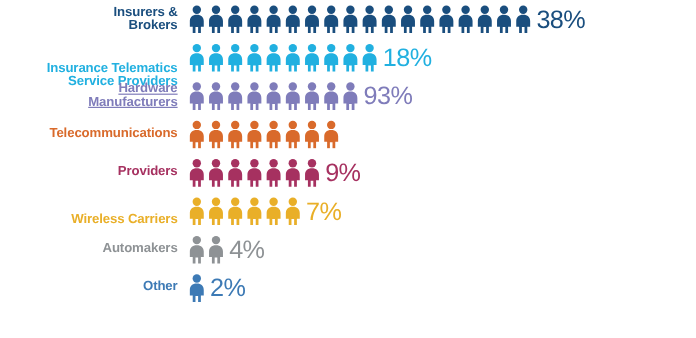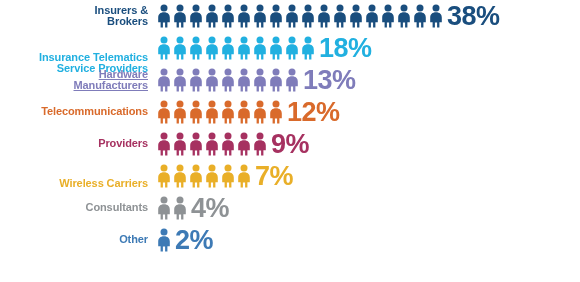--- a/index.html
+++ b/index.html
@@ -49,22 +49,22 @@
   }
 
   .person {
     display: block;
     width: 16px;
     height: 24px;
     flex: 0 0 16px;
   }
 
   .row-value {
-    font-weight: bold;
-    font-size: 27px;
+    font-weight: normal;
+    font-size: 21px;
     line-height: 21px;
     letter-spacing: -0.5px;
     padding-left: 3px;
     white-space: nowrap;
   }
 </style>
 </head>
 <body>
 
 <div id="chart">
@@ -228,21 +228,21 @@
         </svg>
         <svg class="person" viewBox="0 0 16 24">
           <circle cx="8" cy="4.1" r="3.5" fill="#7f7cba"></circle>
           <path d="M8 8.3 C4.2 8.3 2.2 10.4 2.2 13.6 L2.2 18.2 L4.6 18.2 L4.6 23.6 L6.9 23.6 L6.9 18.6 L9.1 18.6 L9.1 23.6 L11.4 23.6 L11.4 18.2 L13.8 18.2 L13.8 13.6 C13.8 10.4 11.8 8.3 8 8.3 Z" fill="#7f7cba"></path>
         </svg>
         <svg class="person" viewBox="0 0 16 24">
           <circle cx="8" cy="4.1" r="3.5" fill="#7f7cba"></circle>
           <path d="M8 8.3 C4.2 8.3 2.2 10.4 2.2 13.6 L2.2 18.2 L4.6 18.2 L4.6 23.6 L6.9 23.6 L6.9 18.6 L9.1 18.6 L9.1 23.6 L11.4 23.6 L11.4 18.2 L13.8 18.2 L13.8 13.6 C13.8 10.4 11.8 8.3 8 8.3 Z" fill="#7f7cba"></path>
         </svg>
       </div>
-      <div class="row-value" style="color: rgb(127, 124, 186);">13%</div>
+      <div class="row-value" style="color: rgb(127, 124, 186);">93%</div>
     </div>
     <div class="row">
       <div class="row-label" style="color: rgb(217, 106, 43);">Telecommunications</div>
       <div class="row-icons">
         <svg class="person" viewBox="0 0 16 24">
           <circle cx="8" cy="4.1" r="3.5" fill="#d96a2b"></circle>
           <path d="M8 8.3 C4.2 8.3 2.2 10.4 2.2 13.6 L2.2 18.2 L4.6 18.2 L4.6 23.6 L6.9 23.6 L6.9 18.6 L9.1 18.6 L9.1 23.6 L11.4 23.6 L11.4 18.2 L13.8 18.2 L13.8 13.6 C13.8 10.4 11.8 8.3 8 8.3 Z" fill="#d96a2b"></path>
         </svg>
         <svg class="person" viewBox="0 0 16 24">
           <circle cx="8" cy="4.1" r="3.5" fill="#d96a2b"></circle>
@@ -266,21 +266,20 @@
         </svg>
         <svg class="person" viewBox="0 0 16 24">
           <circle cx="8" cy="4.1" r="3.5" fill="#d96a2b"></circle>
           <path d="M8 8.3 C4.2 8.3 2.2 10.4 2.2 13.6 L2.2 18.2 L4.6 18.2 L4.6 23.6 L6.9 23.6 L6.9 18.6 L9.1 18.6 L9.1 23.6 L11.4 23.6 L11.4 18.2 L13.8 18.2 L13.8 13.6 C13.8 10.4 11.8 8.3 8 8.3 Z" fill="#d96a2b"></path>
         </svg>
         <svg class="person" viewBox="0 0 16 24">
           <circle cx="8" cy="4.1" r="3.5" fill="#d96a2b"></circle>
           <path d="M8 8.3 C4.2 8.3 2.2 10.4 2.2 13.6 L2.2 18.2 L4.6 18.2 L4.6 23.6 L6.9 23.6 L6.9 18.6 L9.1 18.6 L9.1 23.6 L11.4 23.6 L11.4 18.2 L13.8 18.2 L13.8 13.6 C13.8 10.4 11.8 8.3 8 8.3 Z" fill="#d96a2b"></path>
         </svg>
       </div>
-      <div class="row-value" style="color: rgb(217, 106, 43);">12%</div>
     </div>
     <div class="row">
       <div class="row-label" style="color: rgb(166, 49, 96);">Providers</div>
       <div class="row-icons">
         <svg class="person" viewBox="0 0 16 24">
           <circle cx="8" cy="4.1" r="3.5" fill="#a63160"></circle>
           <path d="M8 8.3 C4.2 8.3 2.2 10.4 2.2 13.6 L2.2 18.2 L4.6 18.2 L4.6 23.6 L6.9 23.6 L6.9 18.6 L9.1 18.6 L9.1 23.6 L11.4 23.6 L11.4 18.2 L13.8 18.2 L13.8 13.6 C13.8 10.4 11.8 8.3 8 8.3 Z" fill="#a63160"></path>
         </svg>
         <svg class="person" viewBox="0 0 16 24">
           <circle cx="8" cy="4.1" r="3.5" fill="#a63160"></circle>
@@ -333,21 +332,21 @@
           <path d="M8 8.3 C4.2 8.3 2.2 10.4 2.2 13.6 L2.2 18.2 L4.6 18.2 L4.6 23.6 L6.9 23.6 L6.9 18.6 L9.1 18.6 L9.1 23.6 L11.4 23.6 L11.4 18.2 L13.8 18.2 L13.8 13.6 C13.8 10.4 11.8 8.3 8 8.3 Z" fill="#e9af28"></path>
         </svg>
         <svg class="person" viewBox="0 0 16 24">
           <circle cx="8" cy="4.1" r="3.5" fill="#e9af28"></circle>
           <path d="M8 8.3 C4.2 8.3 2.2 10.4 2.2 13.6 L2.2 18.2 L4.6 18.2 L4.6 23.6 L6.9 23.6 L6.9 18.6 L9.1 18.6 L9.1 23.6 L11.4 23.6 L11.4 18.2 L13.8 18.2 L13.8 13.6 C13.8 10.4 11.8 8.3 8 8.3 Z" fill="#e9af28"></path>
         </svg>
       </div>
       <div class="row-value" style="color: rgb(233, 175, 40);">7%</div>
     </div>
     <div class="row">
-      <div class="row-label" style="color: rgb(142, 146, 149);">Consultants</div>
+      <div class="row-label" style="color: rgb(142, 146, 149);">Automakers</div>
       <div class="row-icons">
         <svg class="person" viewBox="0 0 16 24">
           <circle cx="8" cy="4.1" r="3.5" fill="#8e9295"></circle>
           <path d="M8 8.3 C4.2 8.3 2.2 10.4 2.2 13.6 L2.2 18.2 L4.6 18.2 L4.6 23.6 L6.9 23.6 L6.9 18.6 L9.1 18.6 L9.1 23.6 L11.4 23.6 L11.4 18.2 L13.8 18.2 L13.8 13.6 C13.8 10.4 11.8 8.3 8 8.3 Z" fill="#8e9295"></path>
         </svg>
         <svg class="person" viewBox="0 0 16 24">
           <circle cx="8" cy="4.1" r="3.5" fill="#8e9295"></circle>
           <path d="M8 8.3 C4.2 8.3 2.2 10.4 2.2 13.6 L2.2 18.2 L4.6 18.2 L4.6 23.6 L6.9 23.6 L6.9 18.6 L9.1 18.6 L9.1 23.6 L11.4 23.6 L11.4 18.2 L13.8 18.2 L13.8 13.6 C13.8 10.4 11.8 8.3 8 8.3 Z" fill="#8e9295"></path>
         </svg>
       </div>

